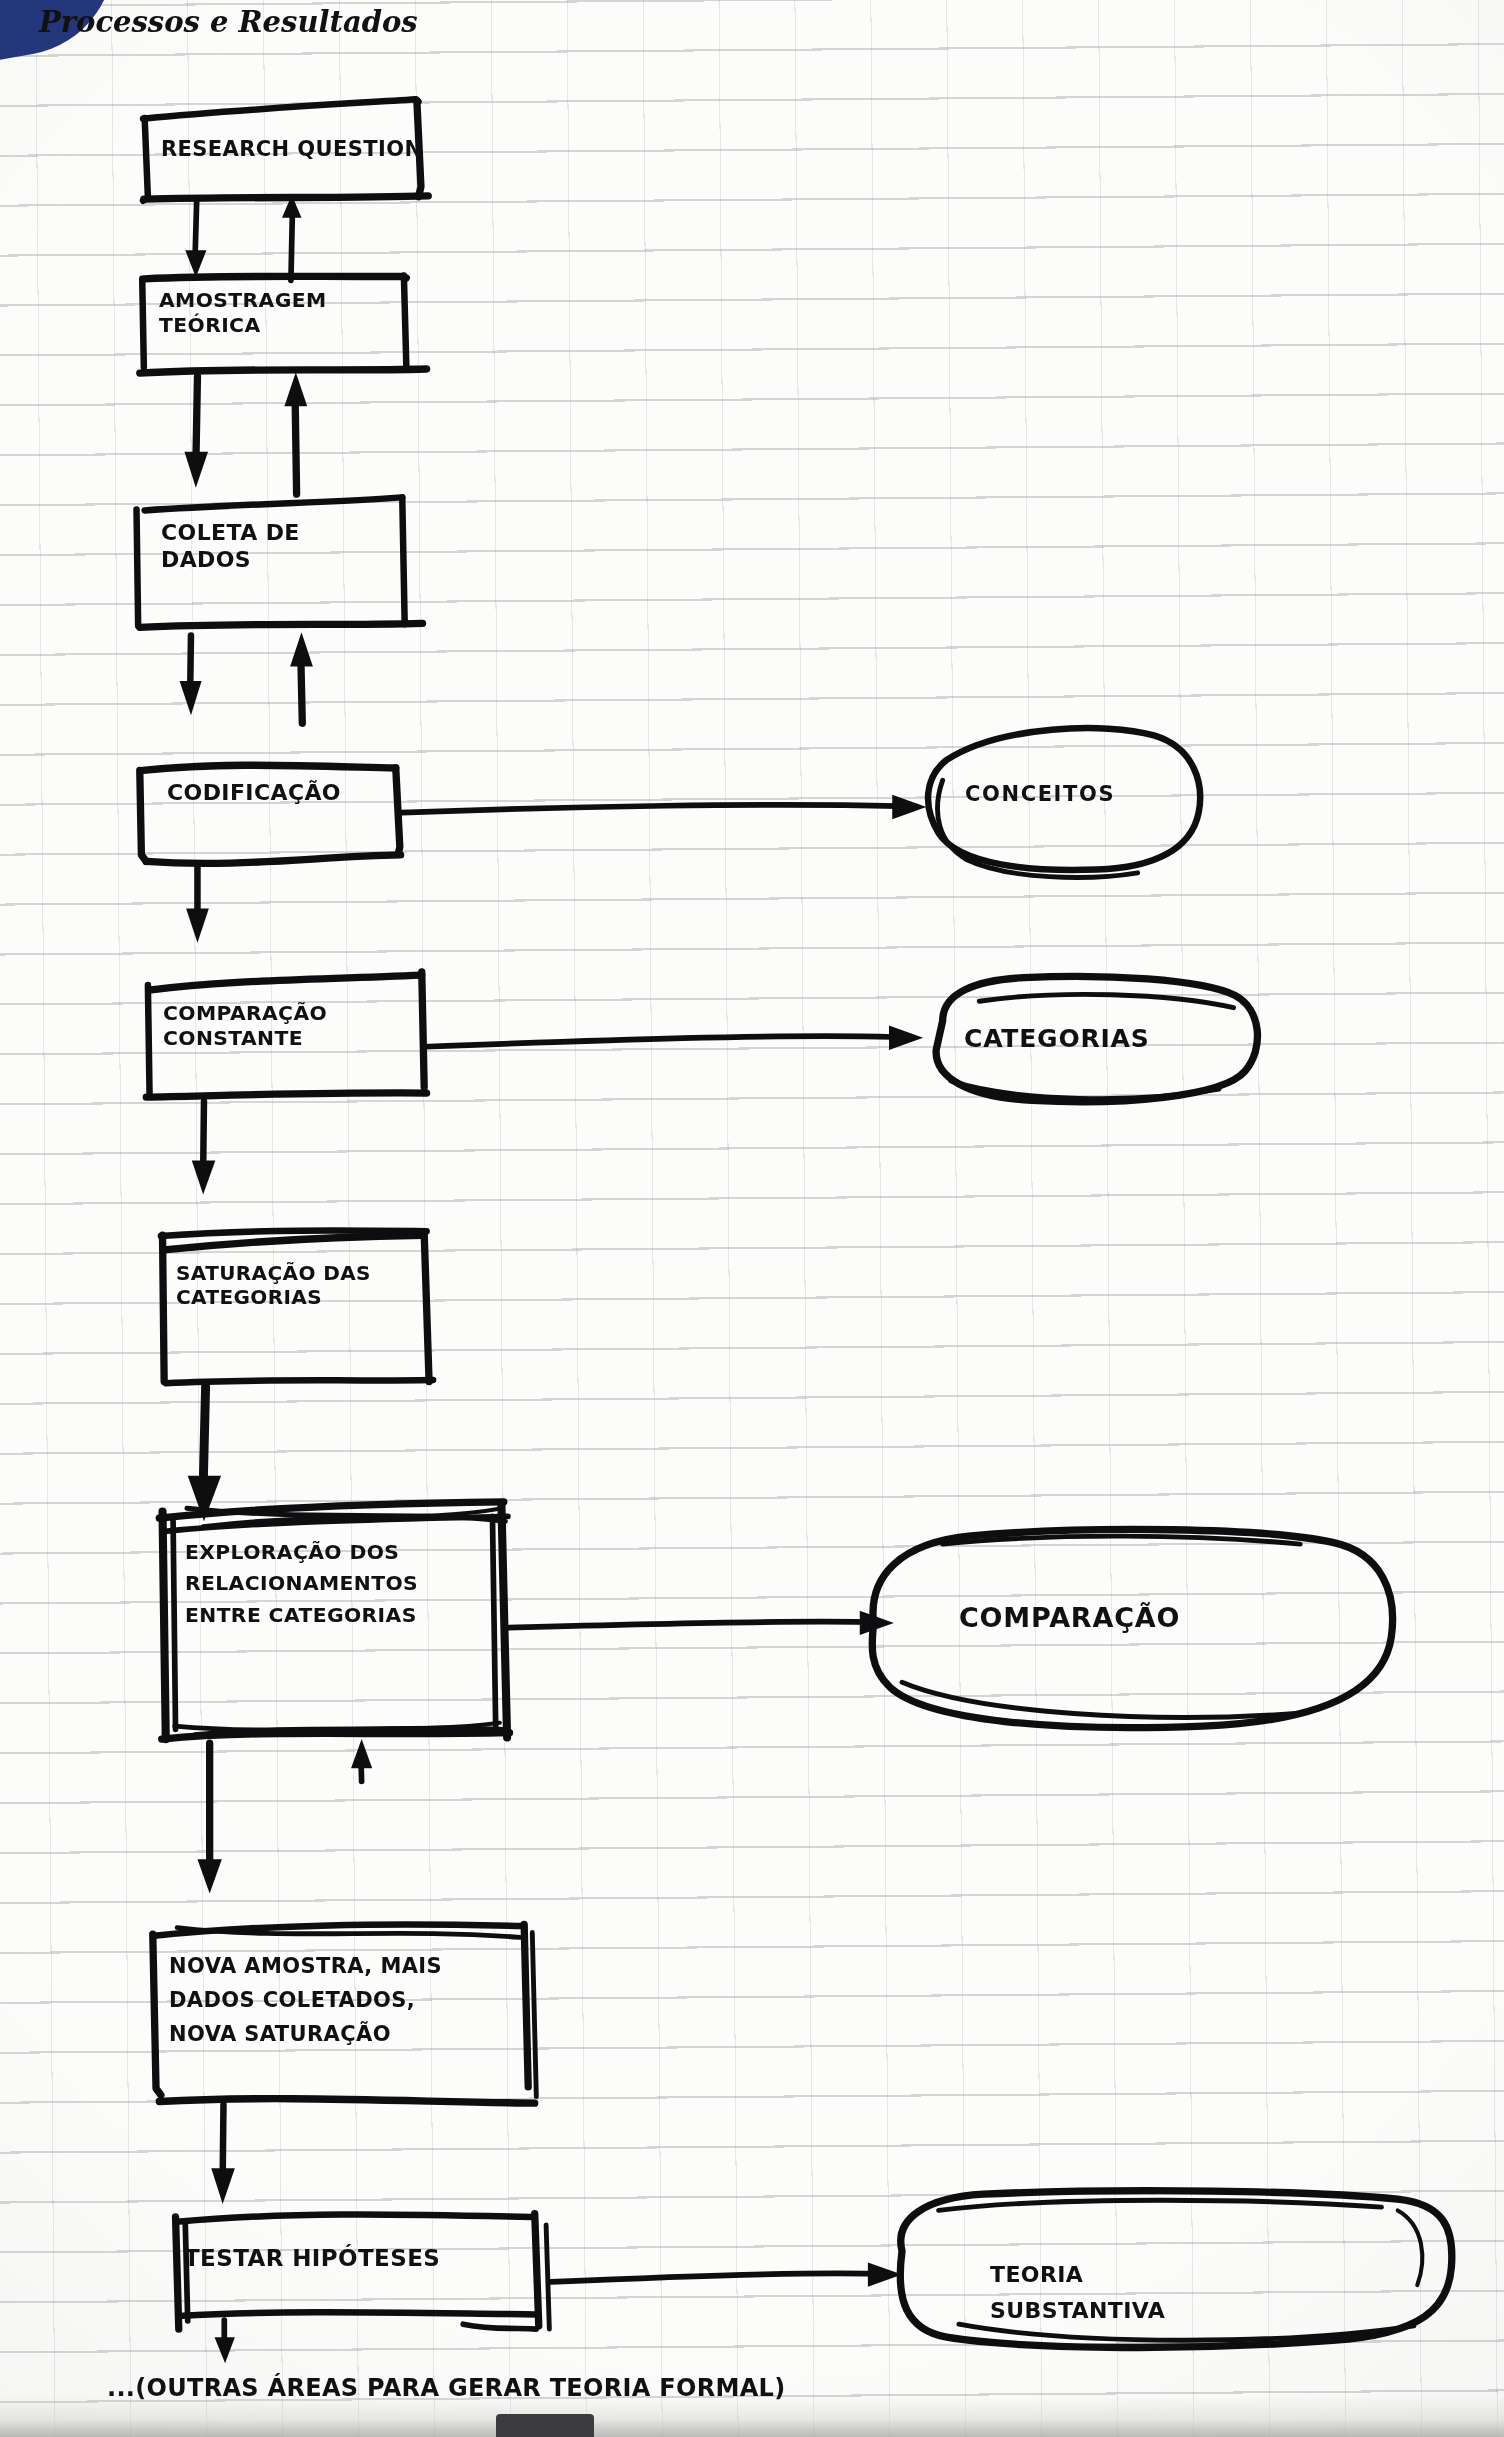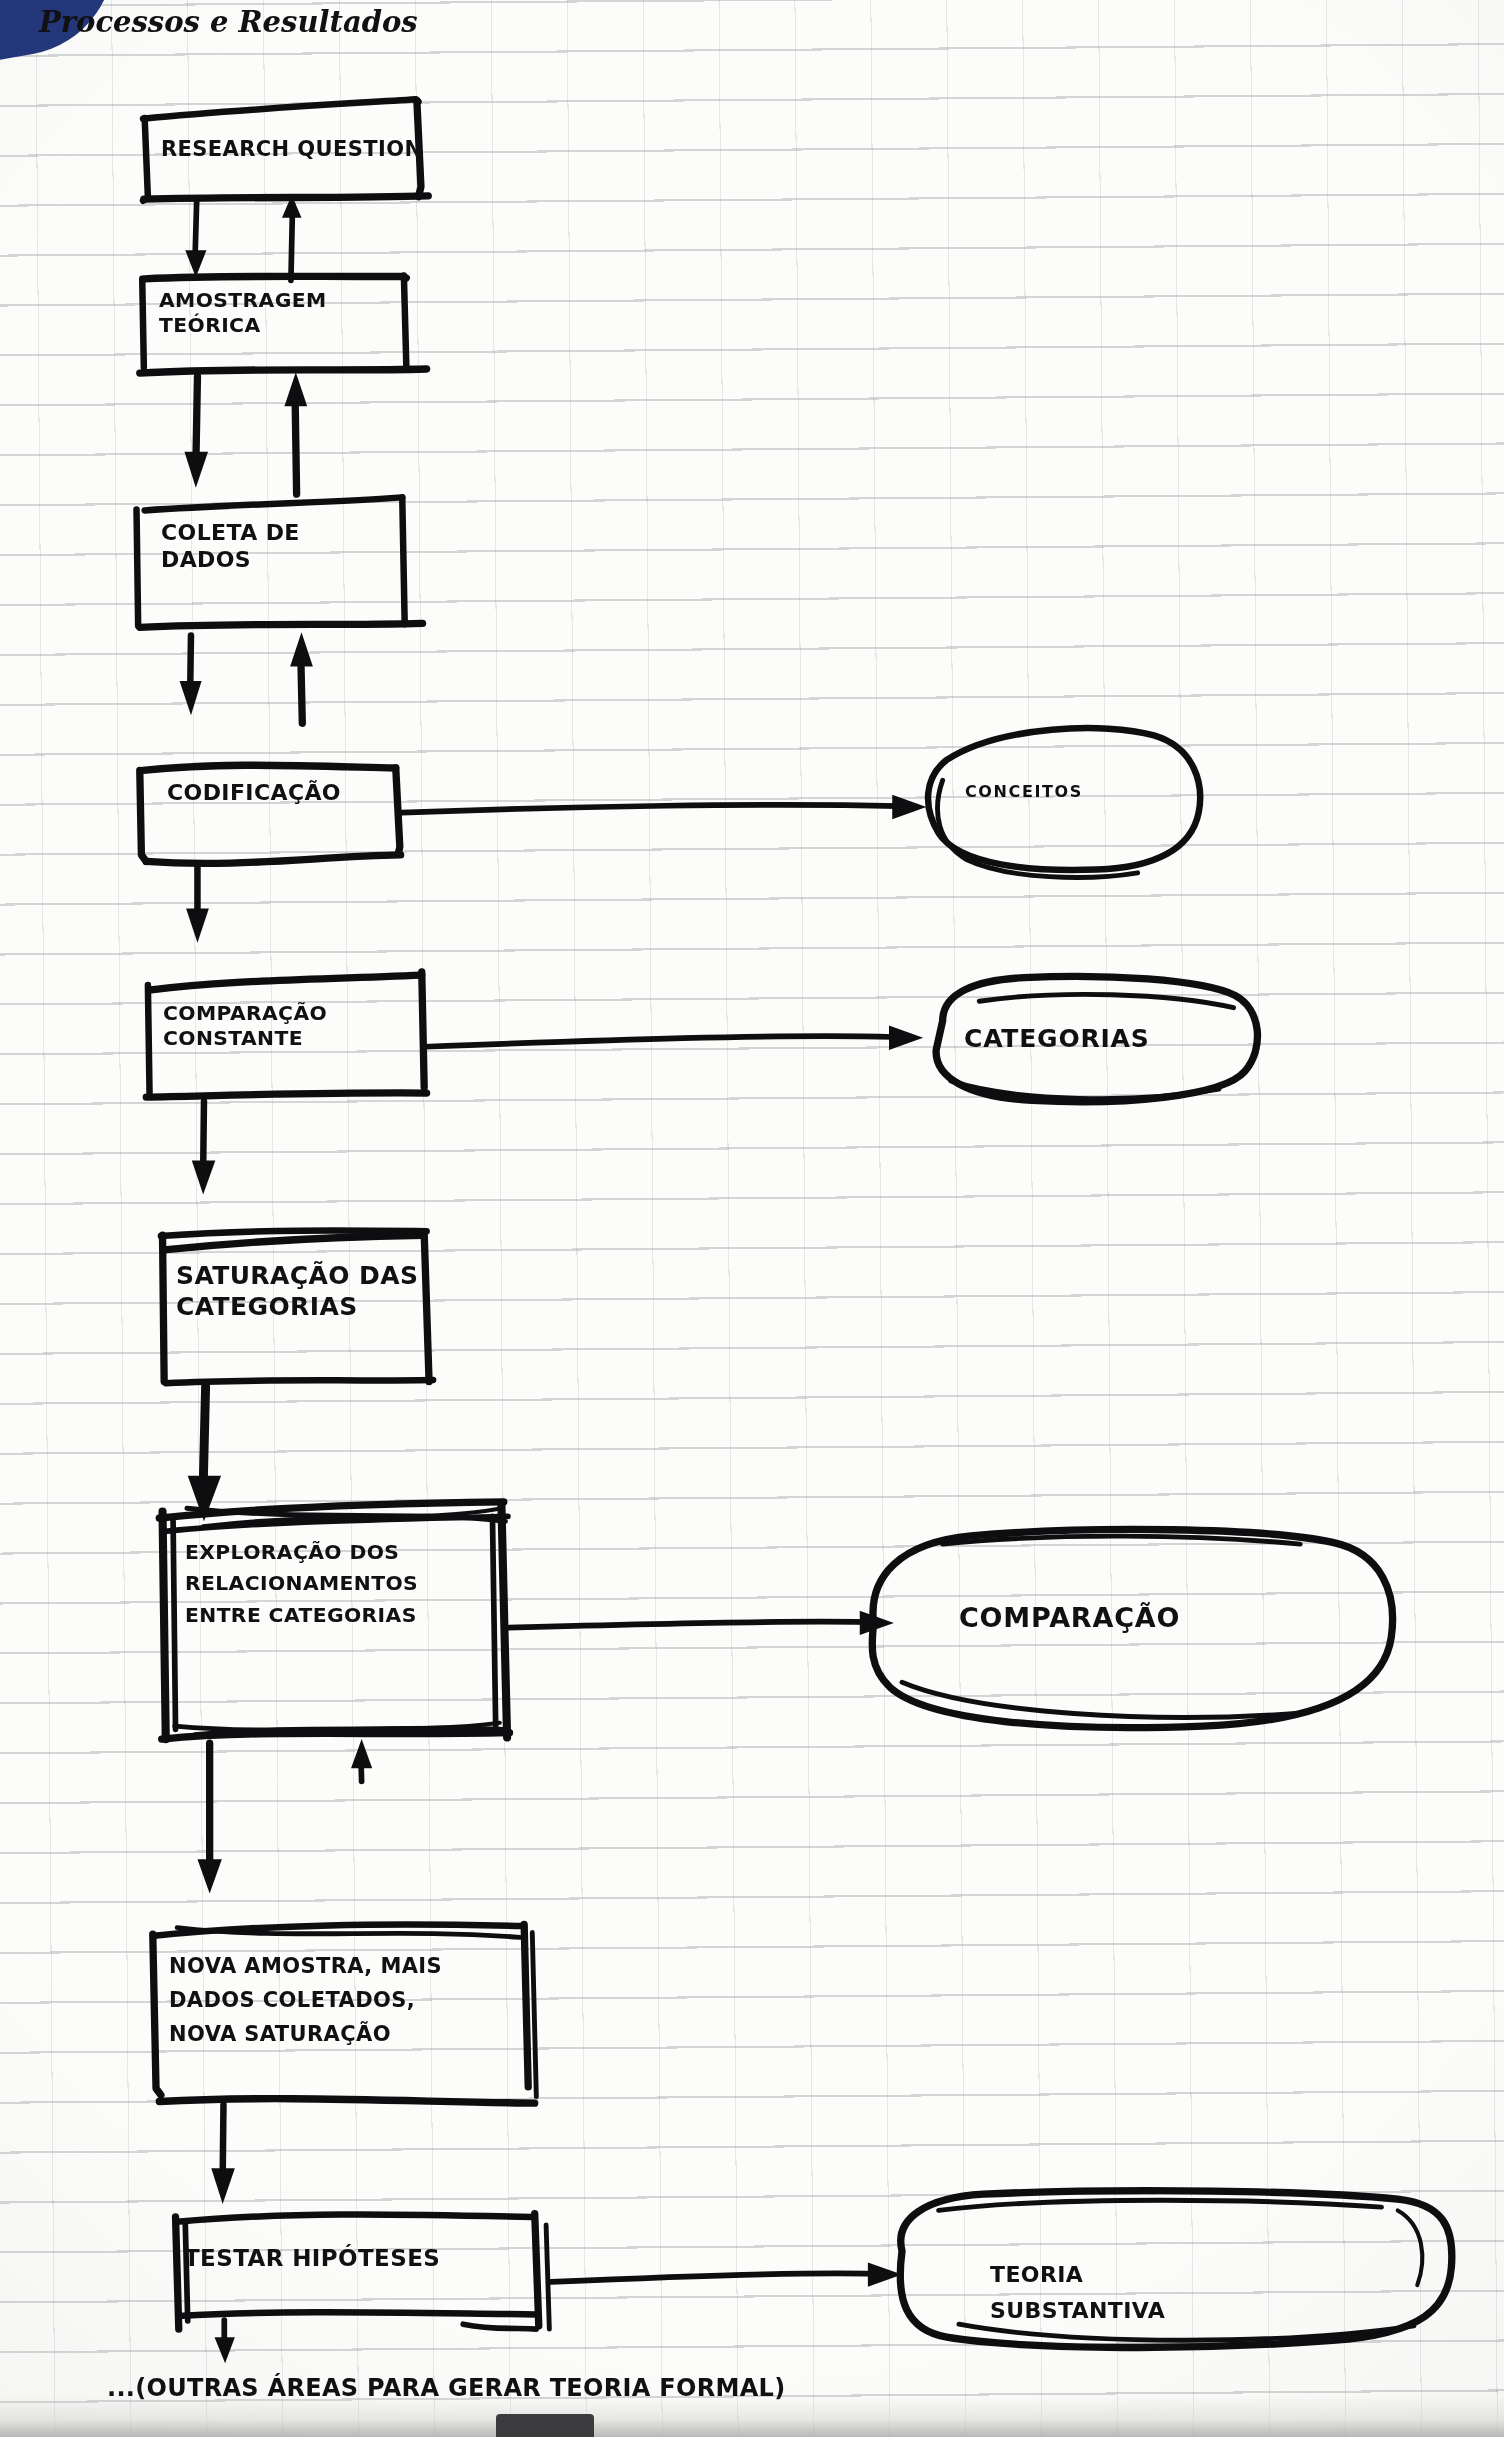--- a/index.html
+++ b/index.html
@@ -341,28 +341,28 @@
     <div class="hand" style="left:161px; top:137px; font-size:21px;">RESEARCH QUESTION</div>
 
     <div class="hand" style="left:159px; top:288px; font-size:20.3px;">AMOSTRAGEM
 TEÓRICA</div>
 
     <div class="hand" style="left:161px; top:520px; font-size:22px;">COLETA DE
 DADOS</div>
 
     <div class="hand" style="left:167px; top:780px; font-size:22px;">CODIFICAÇÃO</div>
 
-    <div class="hand" style="left:965px; top:782px; font-size:16px; letter-spacing:1.6px;">CONCEITOS</div>
+    <div class="hand" style="left:965px; top:782px; font-size:21px; letter-spacing:1.6px;">CONCEITOS</div>
 
     <div class="hand" style="left:163px; top:1001px; font-size:20.3px;">COMPARAÇÃO
 CONSTANTE</div>
 
     <div class="hand" style="left:964px; top:1024px; font-size:25px; letter-spacing:0.8px;">CATEGORIAS</div>
 
-    <div class="hand" style="left:176px; top:1261px; font-size:25px;">SATURAÇÃO DAS
+    <div class="hand" style="left:176px; top:1261px; font-size:20px;">SATURAÇÃO DAS
 CATEGORIAS</div>
 
     <div class="hand" style="left:185px; top:1537px; font-size:20.3px; line-height:1.55;">EXPLORAÇÃO DOS
 RELACIONAMENTOS
 ENTRE CATEGORIAS</div>
 
     <div class="hand" style="left:959px; top:1602px; font-size:27px; letter-spacing:0.8px;">COMPARAÇÃO</div>
 
     <div class="hand" style="left:169px; top:1949px; font-size:21px; line-height:1.62;">NOVA AMOSTRA, MAIS
 DADOS COLETADOS,

